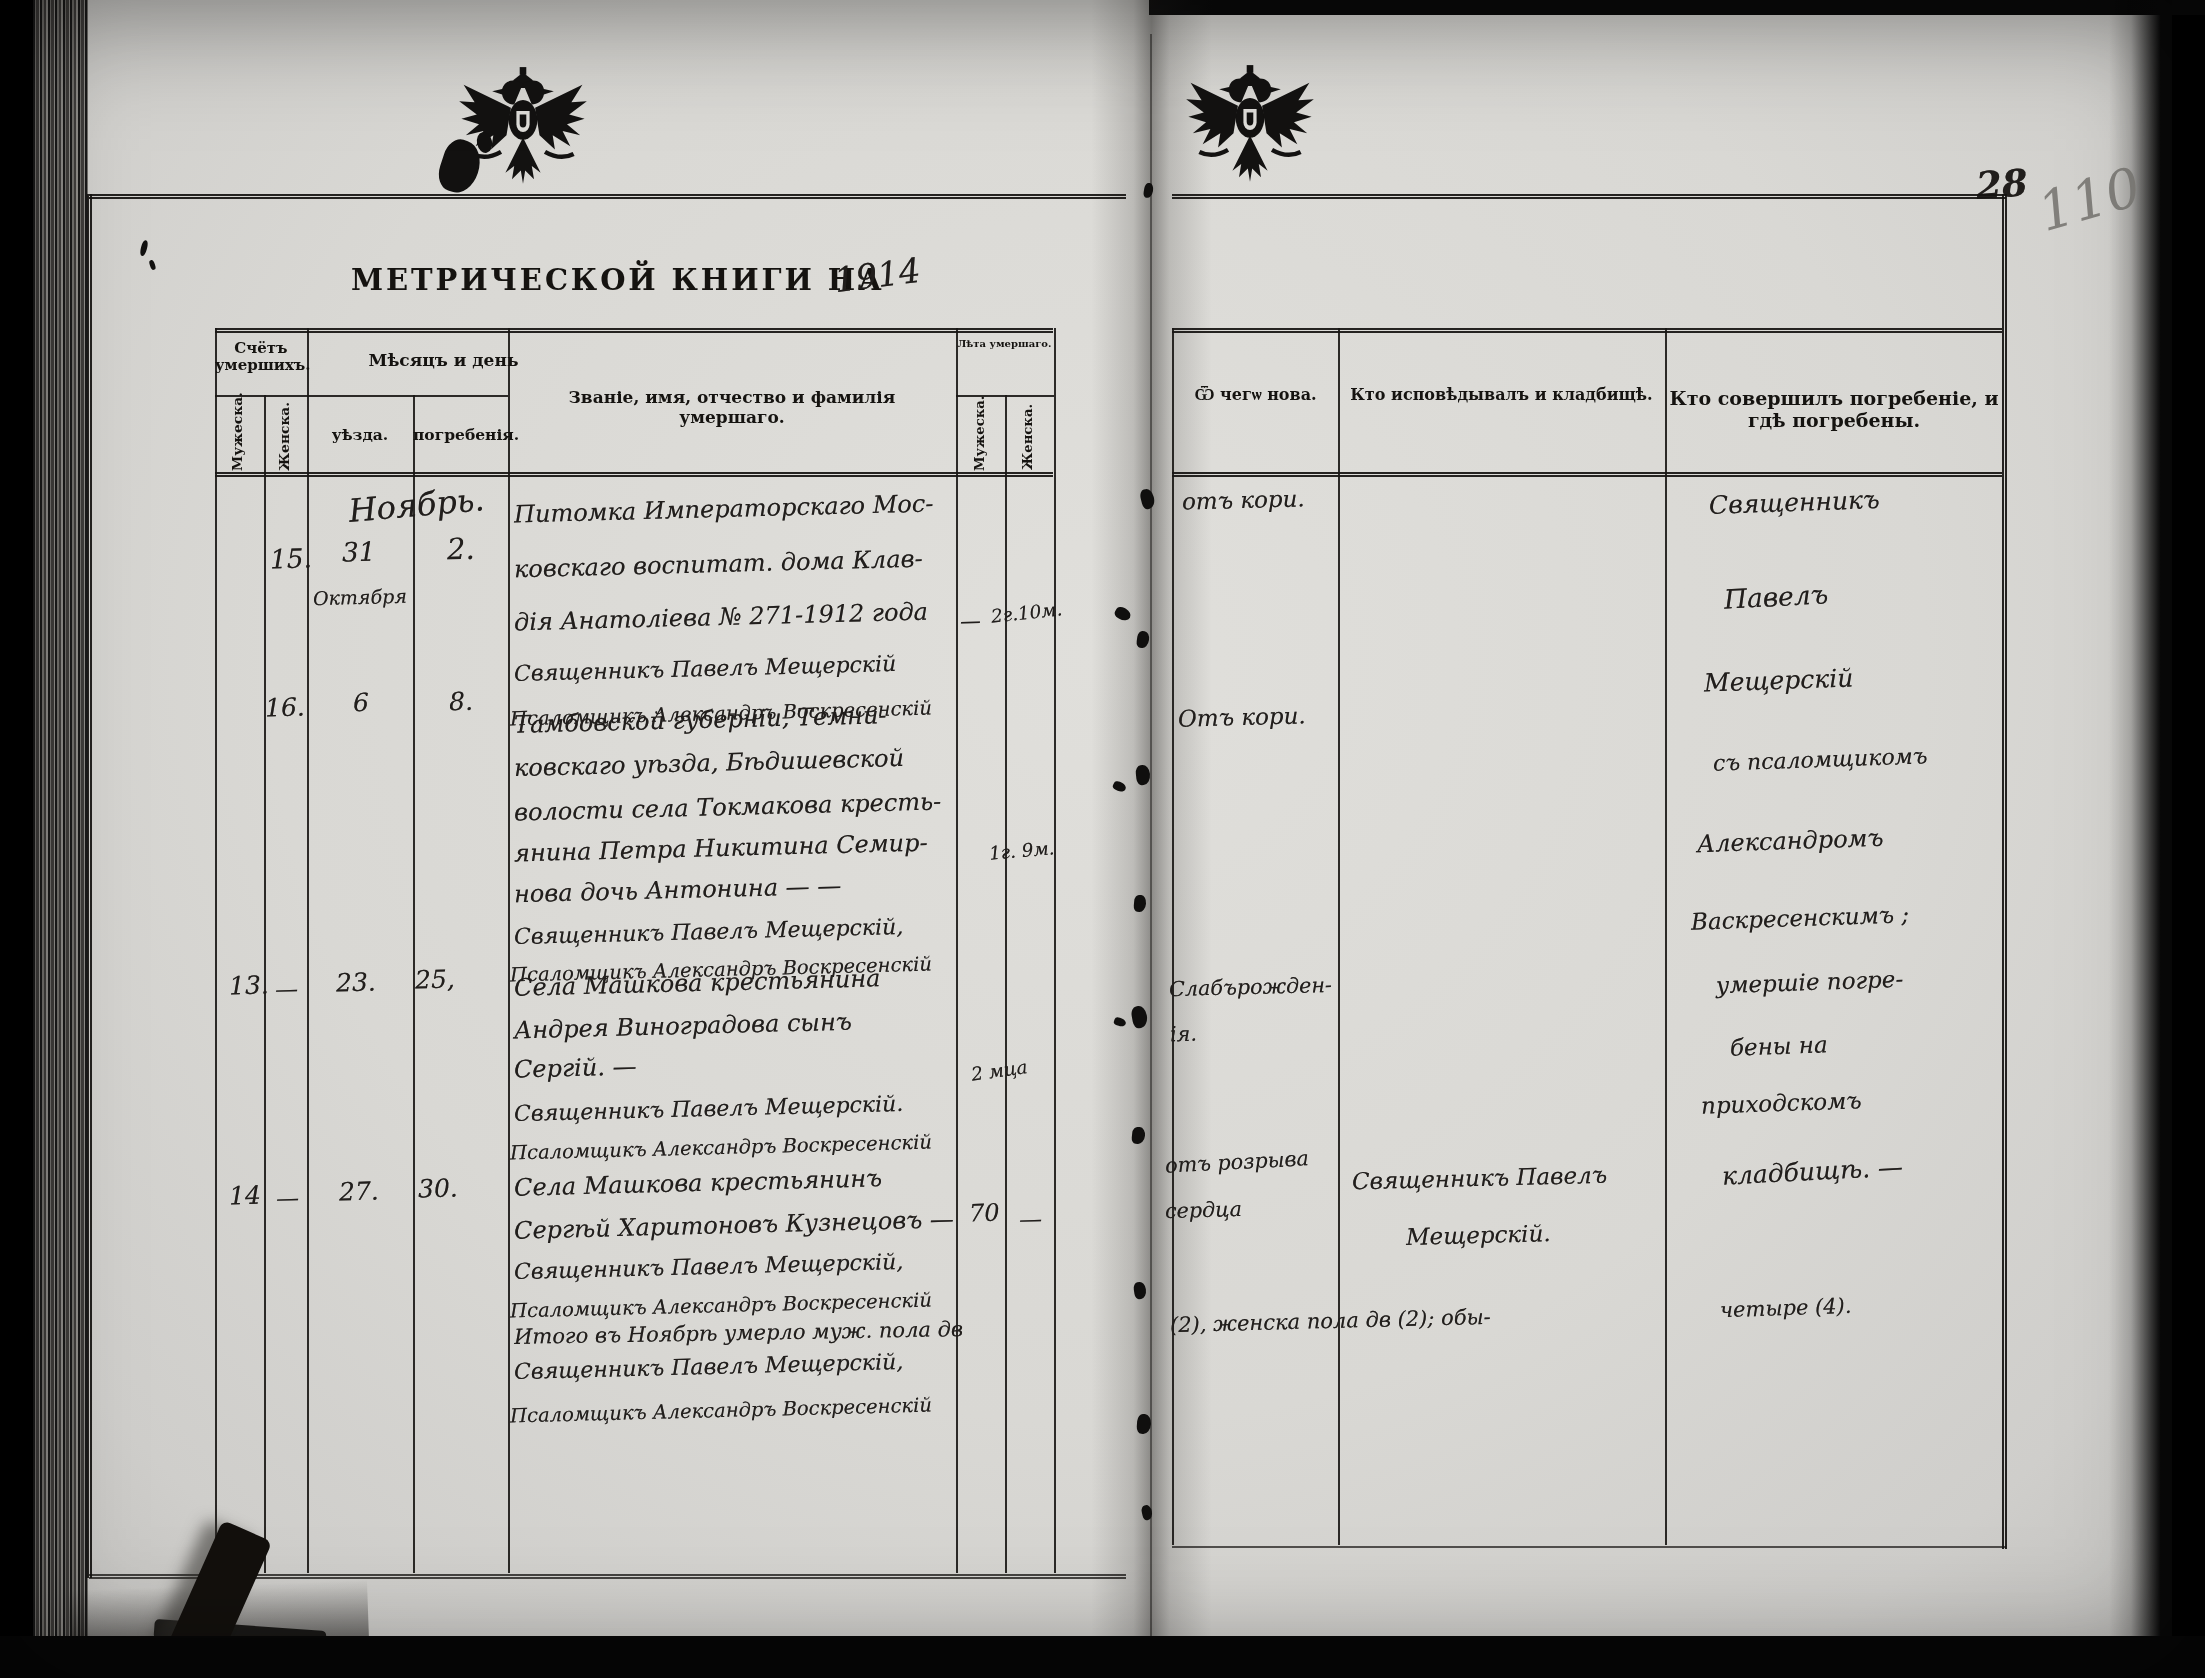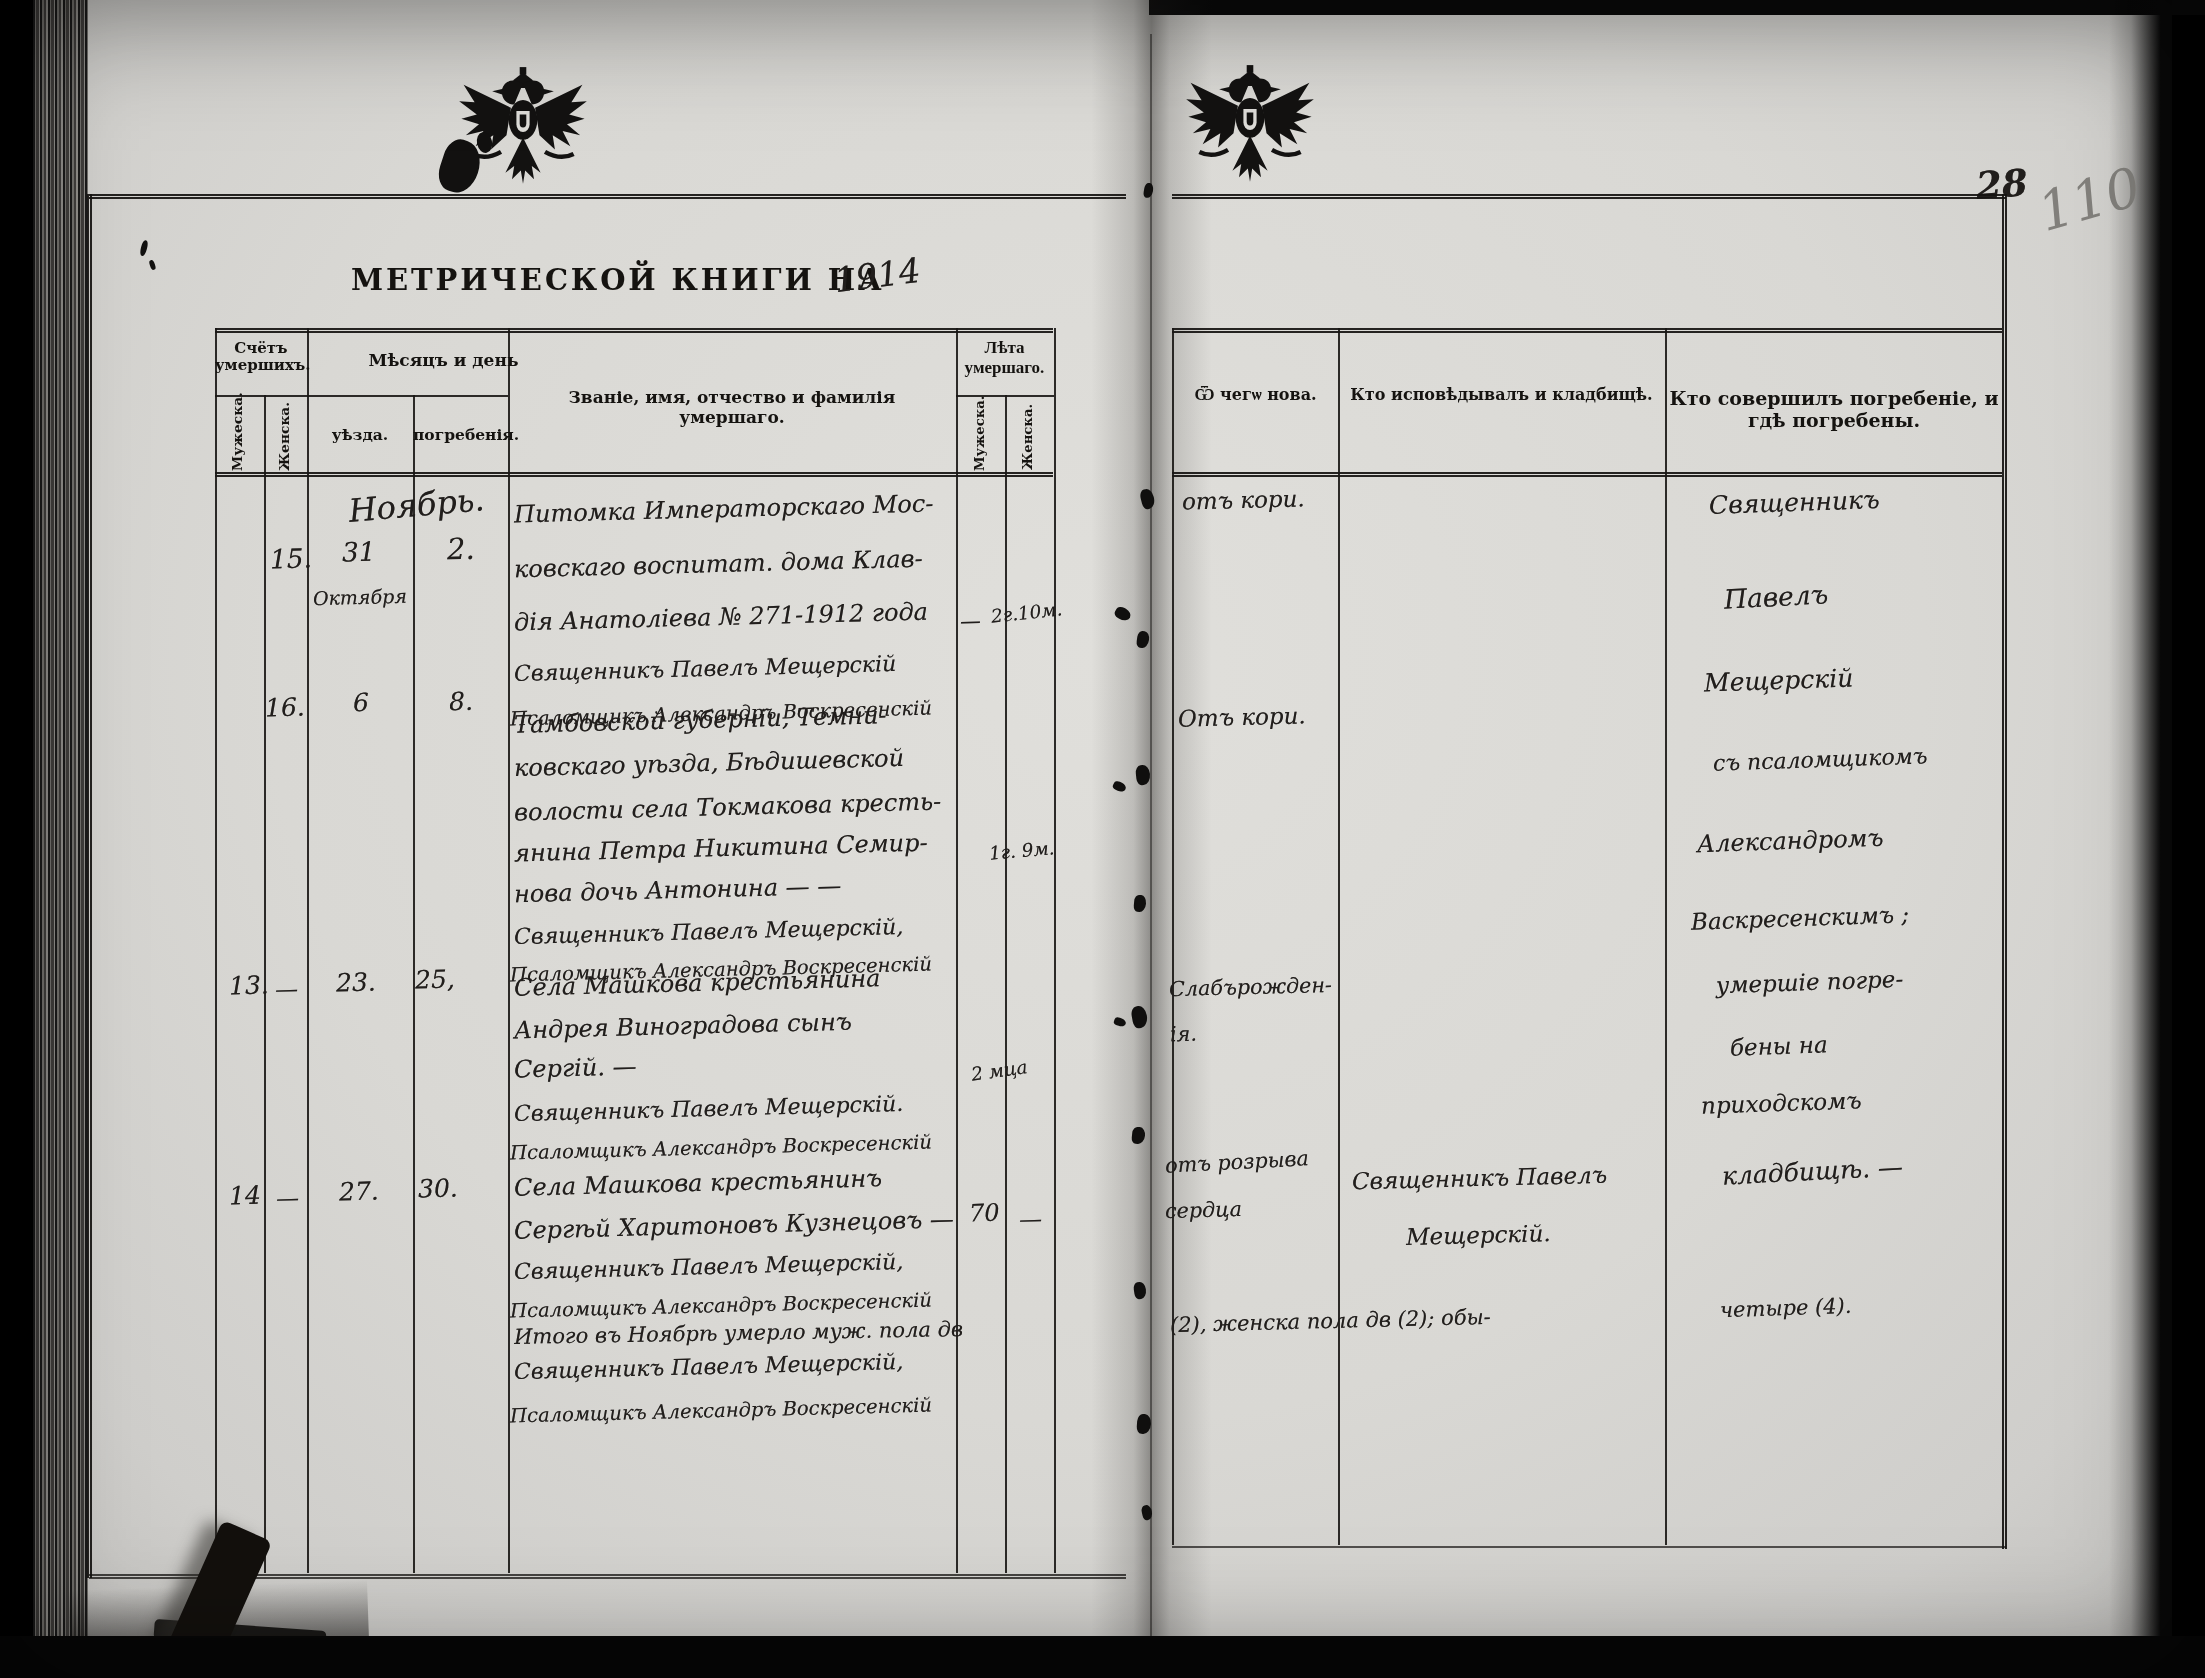--- a/index.html
+++ b/index.html
@@ -105,21 +105,21 @@
   <div class="vl" style="left:1005px;top:395px;height:1178px;"></div>
   <div class="vl" style="left:1054px;top:328px;height:1245px;"></div>
 
   <div class="vl" style="left:1172px;top:328px;height:1217px;"></div>
   <div class="vl" style="left:1338px;top:328px;height:1217px;"></div>
   <div class="vl" style="left:1665px;top:328px;height:1217px;"></div>
 
   <div class="printed" style="left:215px;top:340px;width:92px;font-size:15px;">Счётъ умершихъ.</div>
   <div class="printed" style="left:307px;top:351px;width:201px;font-size:17px;padding-left:36px;">Мѣсяцъ и день</div>
   <div class="printed" style="left:514px;top:388px;width:436px;font-size:17px;">Званіе, имя, отчество и фамилія умершаго.</div>
-  <div class="printed" style="left:954px;top:338px;width:101px;font-size:17px;font-family:Liberation Serif, serif;">Лѣта умершаго.</div>
+  <div class="printed" style="left:954px;top:338px;width:101px;font-size:10px;">Лѣта умершаго.</div>
   <div class="printed vtext" style="left:230px;top:402px;font-size:13.8px;height:69px;">Мужеска.</div>
   <div class="printed vtext" style="left:277px;top:402px;font-size:13.8px;height:69px;">Женска.</div>
   <div class="printed" style="left:307px;top:426px;width:106px;font-size:15.5px;">уѣзда.</div>
   <div class="printed" style="left:413px;top:426px;width:95px;font-size:15.5px;">погребенія.</div>
   <div class="printed vtext" style="left:972px;top:402px;font-size:13.2px;height:69px;">Мужеска.</div>
   <div class="printed vtext" style="left:1020px;top:402px;font-size:13.2px;height:69px;">Женска.</div>
   <div class="printed" style="left:1172px;top:386px;width:167px;font-size:16px;">Ѿ чегѡ нова.</div>
   <div class="printed" style="left:1338px;top:386px;width:327px;font-size:16px;">Кто исповѣдывалъ и кладбищѣ.</div>
   <div class="printed" style="left:1668px;top:388px;width:332px;font-size:19px;">Кто совершилъ погребеніе, и гдѣ погребены.</div>
 

